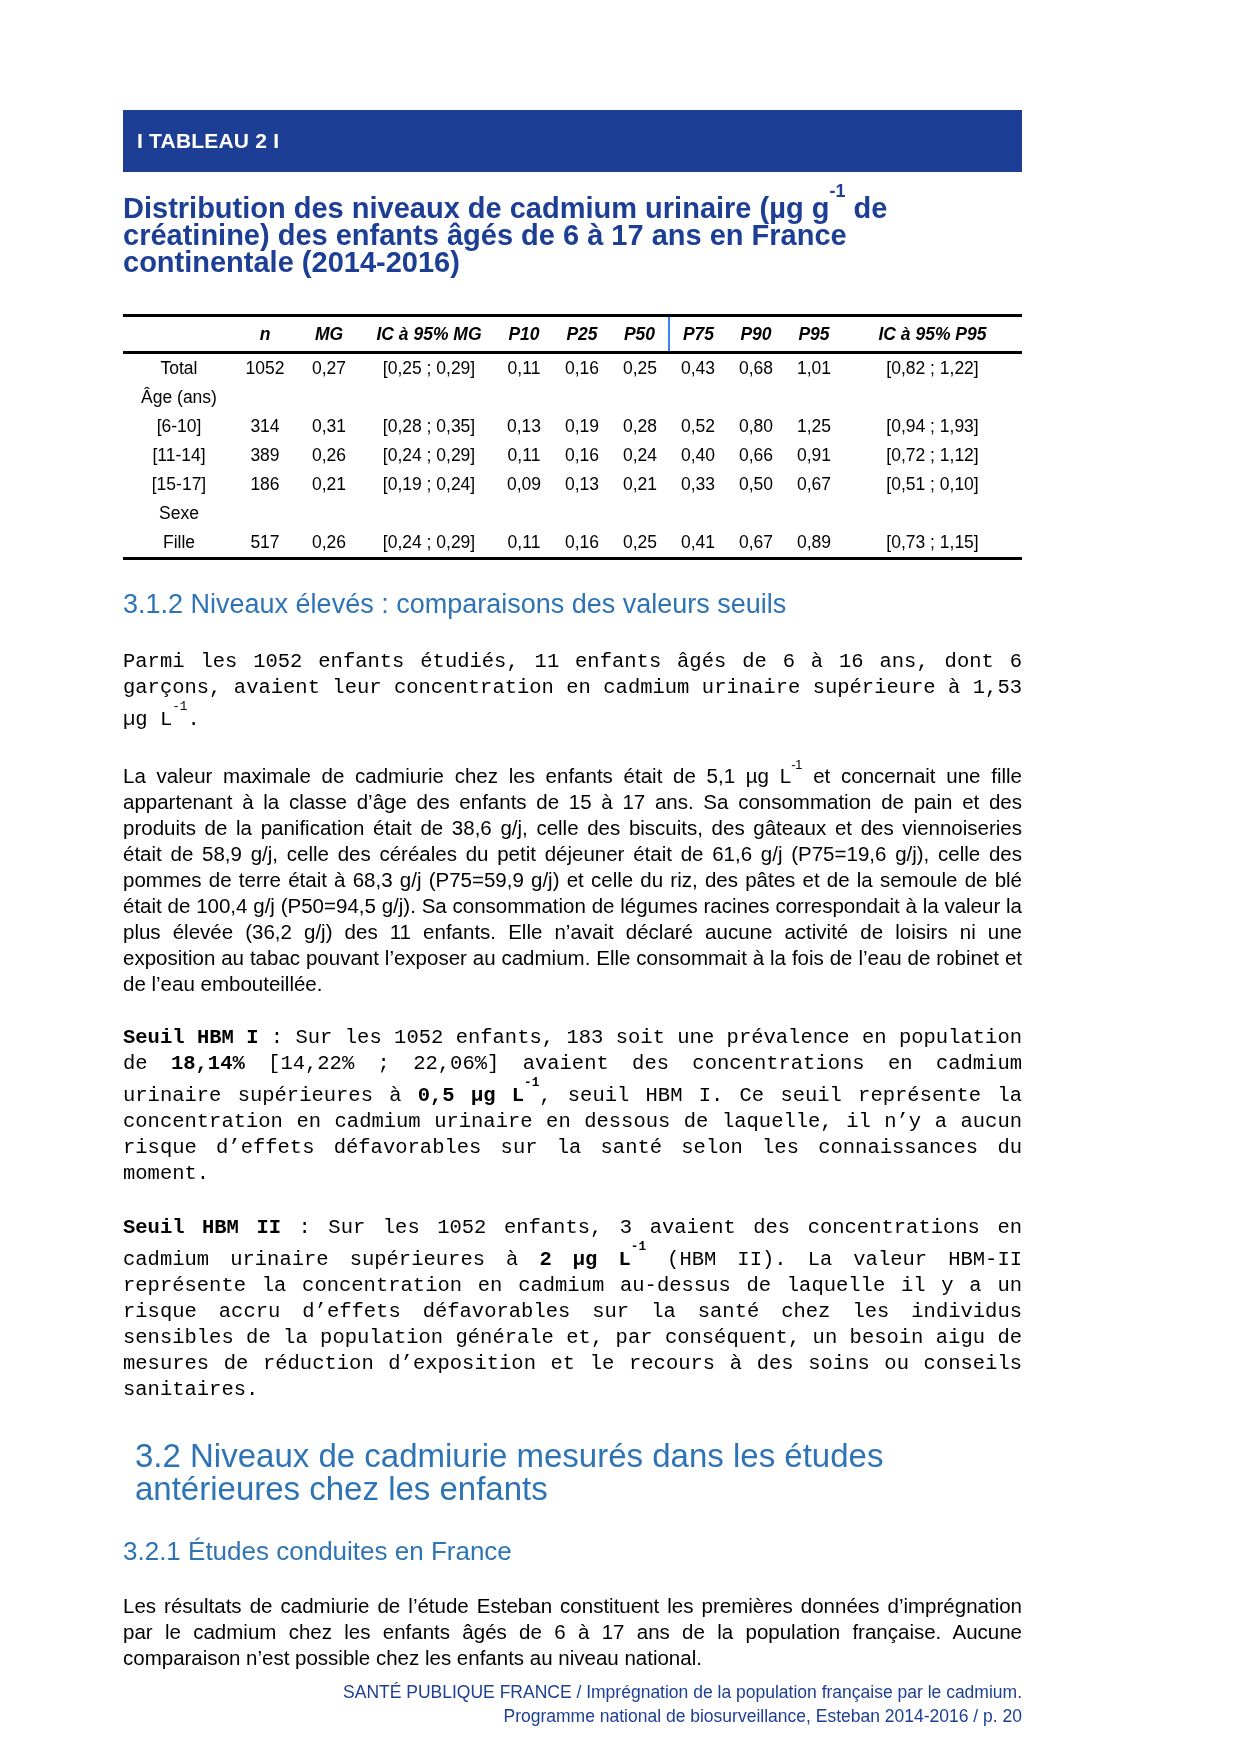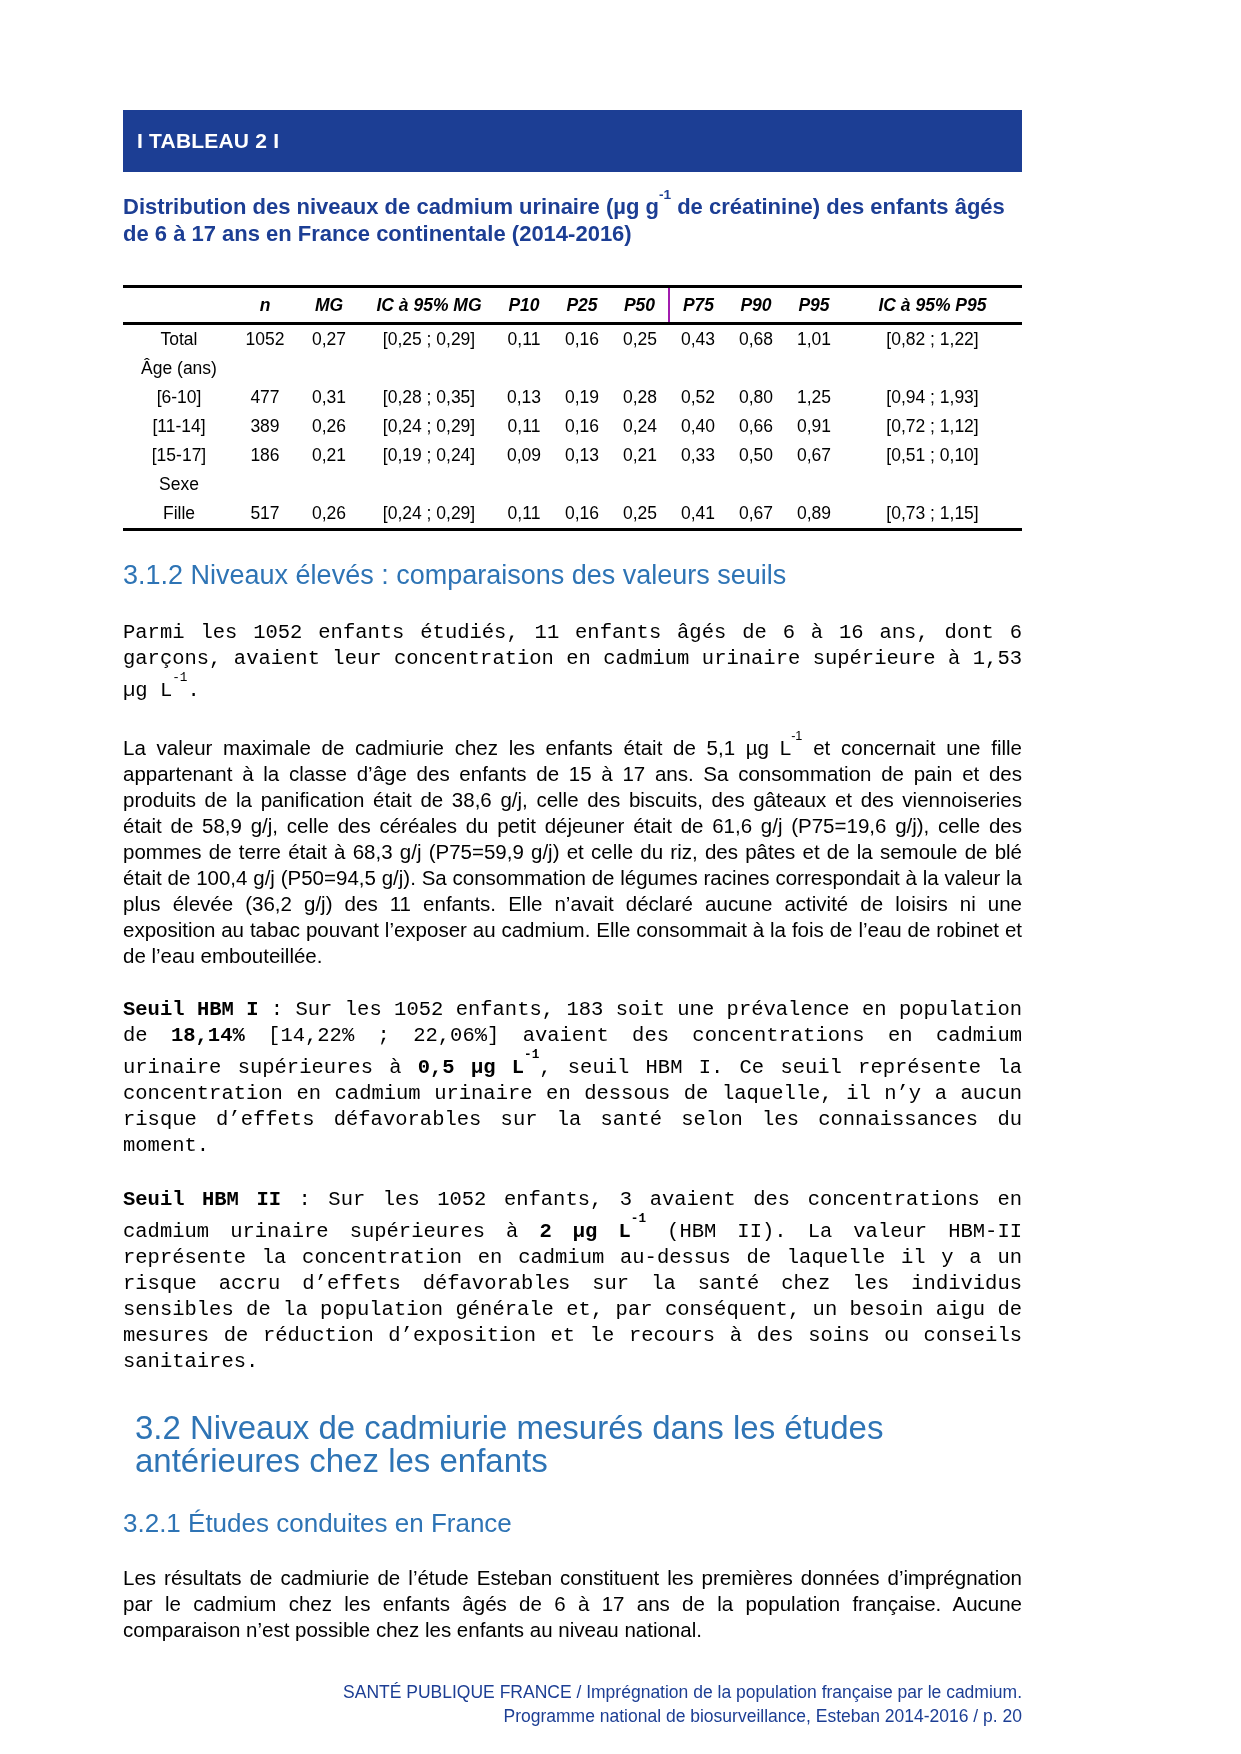--- a/index.html
+++ b/index.html
@@ -32,21 +32,21 @@
     padding-left:14px;
     box-sizing:border-box;
     font-weight:bold;
     font-size:21px;
     letter-spacing:0.2px;
   }
   .doc-title{
     margin-top:16px;
     color:var(--navy);
     font-weight:bold;
-    font-size:22px;
+    font-size:29px;
     line-height:27px;
   }
   sup.s{
     font-size:62%;
     position:relative;
     top:-0.55em;
     letter-spacing:0;
   }
   table.stats{
     margin-top:38px;
@@ -61,21 +61,21 @@
     padding:4px 2px;
     white-space:nowrap;
   }
   table.stats thead td{
     font-weight:bold;
     font-style:italic;
     border-bottom:3px solid #000;
     padding:7px 2px 6px 2px;
   }
   table.stats thead td.divL{
-    border-left:2px solid #a21caf;
+    border-left:2px solid #3b82f6;
   }
   table.stats td.b{font-weight:normal;}
   h2.sec{
     margin:36px 0 0 12px;
     color:var(--headblue);
     font-weight:400;
     font-size:33px;
     line-height:33px;
   }
   h3.sec{
@@ -173,21 +173,21 @@
             <td></td>
             <td></td>
             <td></td>
             <td></td>
             <td></td>
             <td></td>
             <td></td>
           </tr>
           <tr>
             <td class="">[6-10]</td>
-            <td>477</td>
+            <td>314</td>
             <td>0,31</td>
             <td>[0,28 ; 0,35]</td>
             <td>0,13</td>
             <td>0,19</td>
             <td>0,28</td>
             <td>0,52</td>
             <td>0,80</td>
             <td>1,25</td>
             <td>[0,94 ; 1,93]</td>
           </tr>

